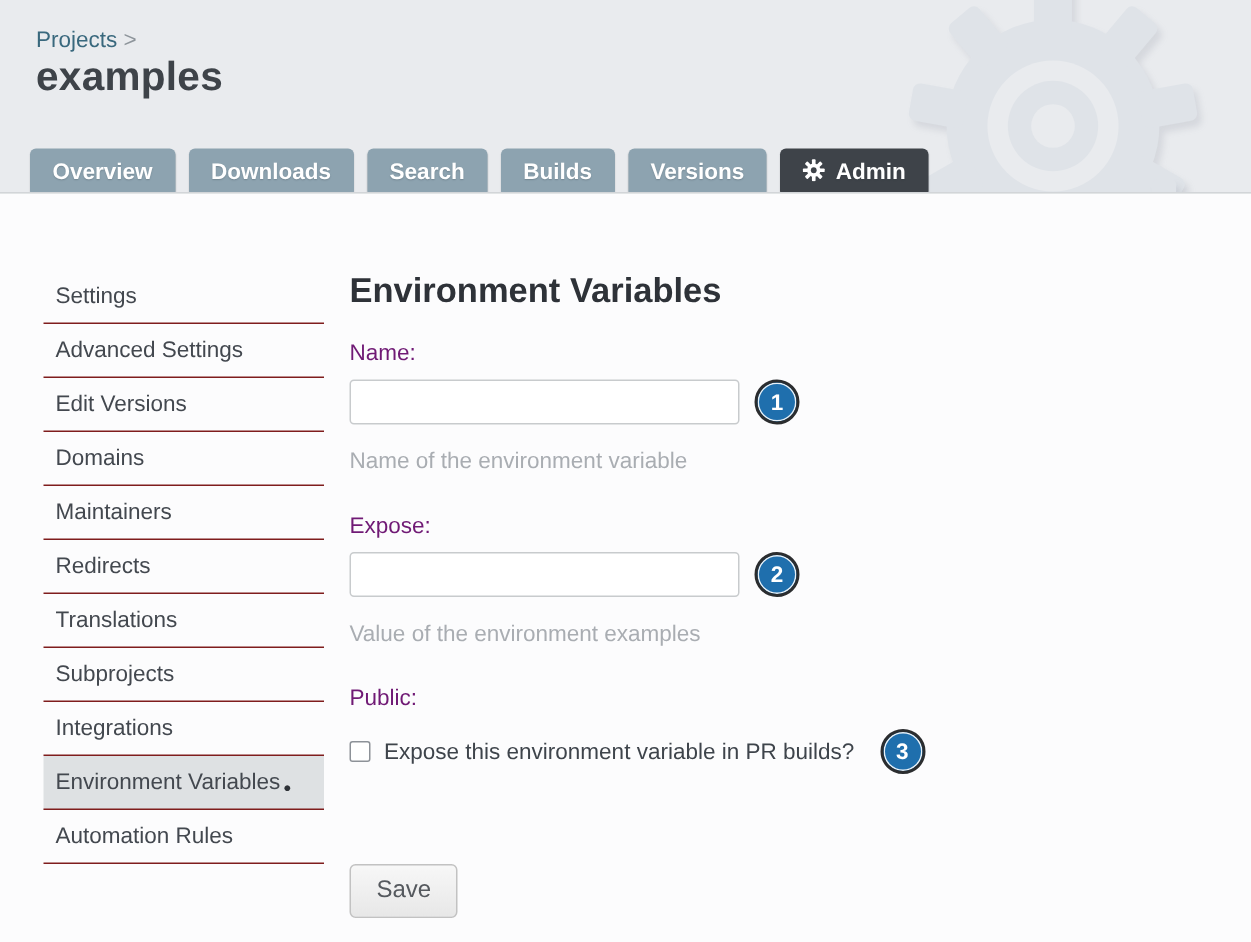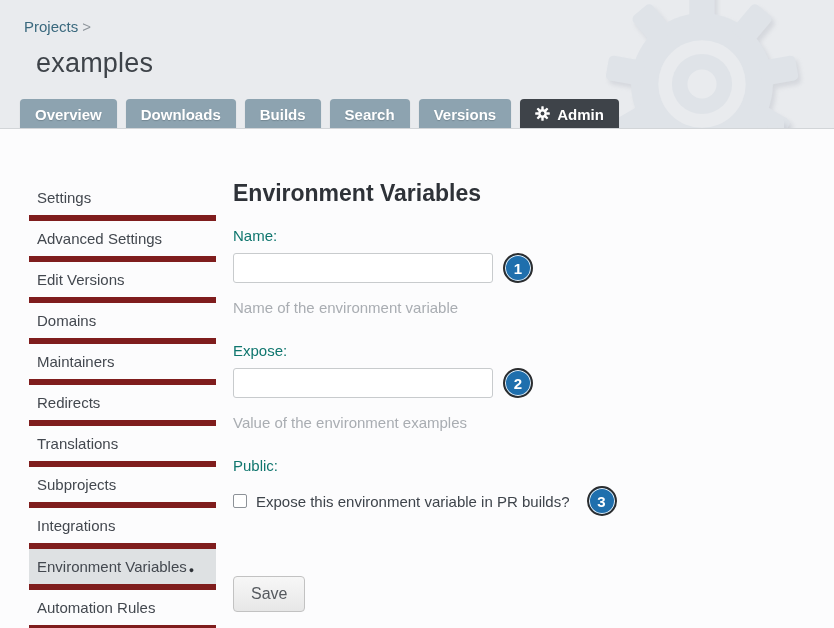--- a/index.html
+++ b/index.html
@@ -13,51 +13,51 @@
     position:relative; height:129px; background:#e9ebee;
     border-bottom:1px solid #d2d5d8; overflow:hidden;
   }
   .gear-large { position:absolute; left:600px; top:-18px; width:204px; height:204px;
     filter:drop-shadow(3px 4px 2px rgba(110,120,135,.16)); }
   .gear-small { position:absolute; left:711px; top:116px; width:130px; height:130px;
     filter:drop-shadow(3px 4px 2px rgba(110,120,135,.16)); }
   .breadcrumb { position:absolute; left:24px; top:18px; font-size:15px; color:#8e959b; }
   .breadcrumb a { color:#39687d; text-decoration:none; cursor:pointer; }
   .project-title {
-    position:absolute; left:24px; top:36px; margin:12px;
-    font-size:27px; font-weight:normal; color:#3e4349; letter-spacing:.2px;
+    position:absolute; left:24px; top:36px; margin:0;
+    font-size:27px; font-weight:bold; color:#3e4349; letter-spacing:.2px;
   }
   .nav { position:absolute; left:20px; top:99px; display:flex; gap:9px; }
   .nav-btn {
     background:#8da3b0; color:#fff; font-family:inherit;
     font-size:15px; font-weight:bold; padding:7px 15px 8px;
     border:none; border-radius:4px; cursor:pointer;
     box-shadow:0 1px 1px rgba(40,50,60,.25);
     text-shadow:0 1px 1px rgba(40,50,60,.25);
   }
   .nav-btn.admin { background:#3e4349; display:flex; align-items:flex-start; gap:7px; }
   .admin-gear { width:15px; height:15px; display:block; }
 
   
   .content { display:flex; align-items:flex-start; }
 
   .sidebar { width:187px; margin:51px 0 0 29px; }
   .sidebar-item {
     padding:9px 8px; font-size:15px; color:#43484f;
-    border-bottom:6px solid #7f1d1d; cursor:pointer;
+    border-bottom:1px solid #7f1d1d; cursor:pointer;
     display:flex; align-items:flex-end;
   }
   .sidebar-item.active { background:#dee1e3; }
   .active-marker { font-size:9px; color:#2f3338; margin-left:2px; line-height:1; }
 
   .main { margin:51px 0 0 17px; }
   .main h2 { margin:0 0 20px; font-size:23px; font-weight:bold; color:#2e3238; }
 
   .field { margin-bottom:26px; }
-  .field-label { font-size:15px; color:#0f766e; margin-bottom:9px; }
+  .field-label { font-size:15px; color:#701a75; margin-bottom:9px; }
   .input-row { display:flex; align-items:center; gap:10px; }
   .text-input {
     width:260px; height:30px; background:#fff;
     border:1px solid #c8cbcd; border-radius:3px; padding:0 8px;
     font-family:inherit; font-size:15px; color:#3e4349;
   }
   .help { font-size:15px; color:#a9adb2; margin-top:16px; }
 
   .badge {
     width:30px; height:30px; border-radius:50%;
@@ -136,22 +136,22 @@
     <div class="breadcrumb">
       <a>Projects</a>
       <span>&gt;</span>
     </div>
 
     <h1 class="project-title">examples</h1>
 
     <div class="nav">
       <button class="nav-btn">Overview</button>
       <button class="nav-btn">Downloads</button>
+      <button class="nav-btn">Search</button>
       <button class="nav-btn">Builds</button>
-      <button class="nav-btn">Search</button>
       <button class="nav-btn">Versions</button>
       <button class="nav-btn admin">
         <svg class="admin-gear" viewBox="-105 -105 210 210">
           <g fill="#ffffff">
               <circle r="62"></circle>
               <use href="#teeth8"></use>
             </g>
           <circle r="27" fill="#3e4349"></circle>
         </svg>
         <span>Admin</span>

